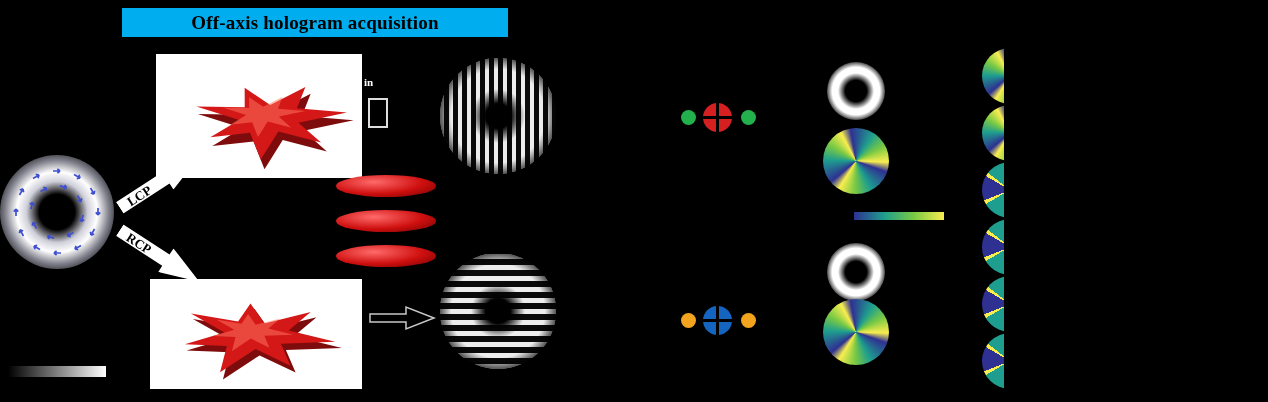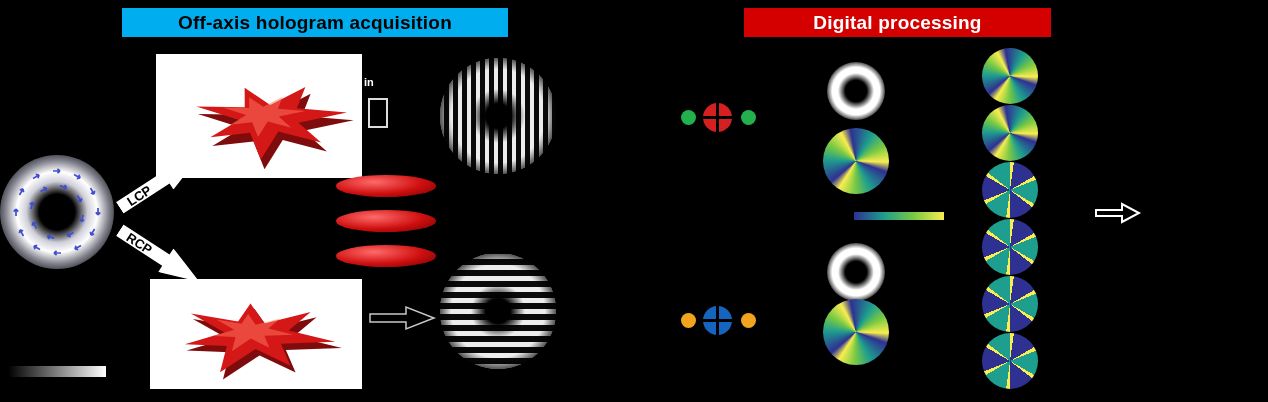--- a/index.html
+++ b/index.html
@@ -1,17 +1,17 @@
 <!DOCTYPE html>
 <html style="--acquisition-bg: #00aeef; --processing-bg: #d40000; --header-acquisition-text: #000000; --header-processing-text: #ffffff; --green-order: #22b14c; --red-dc: #d42020; --orange-order: #f2a41f; --blue-dc: #1565c0; --arrow-blue: #3f4fd0; --surface-red: #d41717; --cm1: #2e3192; --cm2: #1e9e8e; --cm3: #7ac943; --cm4: #f9ed4f;"><head>
 <meta charset="utf-8">
 <style>
   html,body{margin:0;padding:0;background:#000;}
-  .stage{position:relative;width:1268px;height:402px;background:#000;overflow:hidden;
-         font-family:Liberation Sans, sans-serif;}
+  .stage{position:relative;width:1004px;height:402px;background:#000;overflow:hidden;
+         font-family:Liberation Serif, serif;}
   .abs{position:absolute;}
 
   
   .banner{display:flex;align-items:center;justify-content:center;font-weight:bold;
           font-size:19px;letter-spacing:.2px;}
   #b1{left:122px;top:8px;width:386px;height:29px;background:var(--acquisition-bg,#00aeef);
       color:var(--header-acquisition-text,#000);}
   #b2{left:744px;top:8px;width:307px;height:29px;background:var(--processing-bg,#d40000);
       color:var(--header-processing-text,#fff);}
 
@@ -94,21 +94,20 @@
 
   #beam-arrow{left:368px;top:304px;}
   #out-arrow{left:1094px;top:202px;}
 </style>
 </head>
 <body>
 
 <div class="stage">
 
   <div class="abs banner" id="b1">Off-axis hologram acquisition</div>
-  <div class="abs banner" id="b2">Digital processing</div>
 
   <div class="abs beam"></div>
   <svg class="abs beam-svg" viewBox="0 0 114 114">
       <path d="M-4 0H3M3 0l-2.6-2.2M3 0l-2.6 2.2" transform="rotate(0 57 57) translate(57 16)" class="pv"></path>
       <path d="M-4 0H3M3 0l-2.6-2.2M3 0l-2.6 2.2" transform="rotate(30 57 57) translate(57 16)" class="pv"></path>
       <path d="M-4 0H3M3 0l-2.6-2.2M3 0l-2.6 2.2" transform="rotate(60 57 57) translate(57 16)" class="pv"></path>
       <path d="M-4 0H3M3 0l-2.6-2.2M3 0l-2.6 2.2" transform="rotate(90 57 57) translate(57 16)" class="pv"></path>
       <path d="M-4 0H3M3 0l-2.6-2.2M3 0l-2.6 2.2" transform="rotate(120 57 57) translate(57 16)" class="pv"></path>
       <path d="M-4 0H3M3 0l-2.6-2.2M3 0l-2.6 2.2" transform="rotate(150 57 57) translate(57 16)" class="pv"></path>
       <path d="M-4 0H3M3 0l-2.6-2.2M3 0l-2.6 2.2" transform="rotate(180 57 57) translate(57 16)" class="pv"></path>

